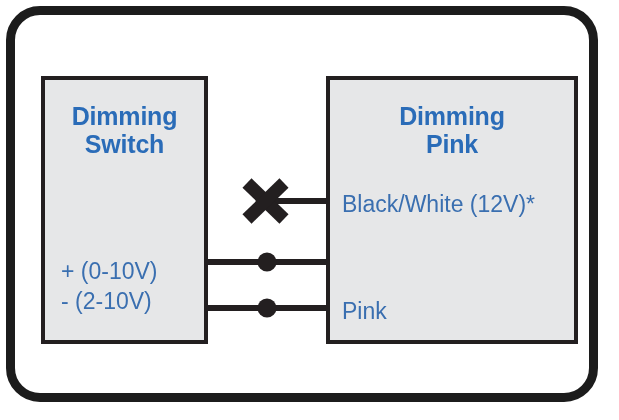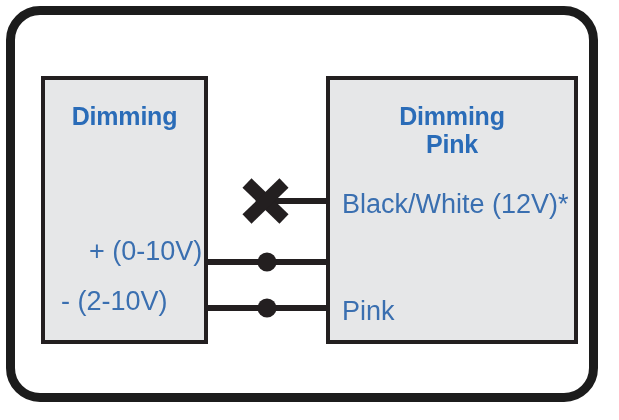--- a/index.html
+++ b/index.html
@@ -68,28 +68,28 @@
   #cable-title {
     top: 22px;
   }
   .title-line {
     display: block;
   }
   
   .terminal-label {
     position: absolute;
     color: #3a6fb0;
-    font-size: 27px;
+    font-size: 23px;
     line-height: 26px;
     white-space: nowrap;
   }
   .switch-terminal {
     left: 16px;
   }
-  #switch-pos-label { top: 158px; margin-left: 28px; }
+  #switch-pos-label { top: 178px; }
   #switch-neg-label { top: 208px; }
   .cable-terminal {
     left: 12px;
   }
   #cable-bw-label  { top: 111px; }
   #cable-purple-label { top: 172px; }
   #cable-pink-label   { top: 218px; }
 
   
   #wire-layer {
@@ -104,20 +104,21 @@
 </head>
 <body>
 
 <div id="diagram-root">
 
   <div class="outer-frame"></div>
 
   <div class="component-box" id="switch-box">
     <div class="box-title" id="switch-title">
       <span class="title-line">Dimming</span>
+      <span class="title-line">Switch</span>
     </div>
     <div class="terminal-label switch-terminal" id="switch-pos-label">+ (0-10V)</div>
     <div class="terminal-label switch-terminal" id="switch-neg-label">- (2-10V)</div>
   </div>
 
   <div class="component-box" id="cable-box">
     <div class="box-title" id="cable-title">
       <span class="title-line">Dimming</span>
       <span class="title-line">Pink</span>
     </div>

